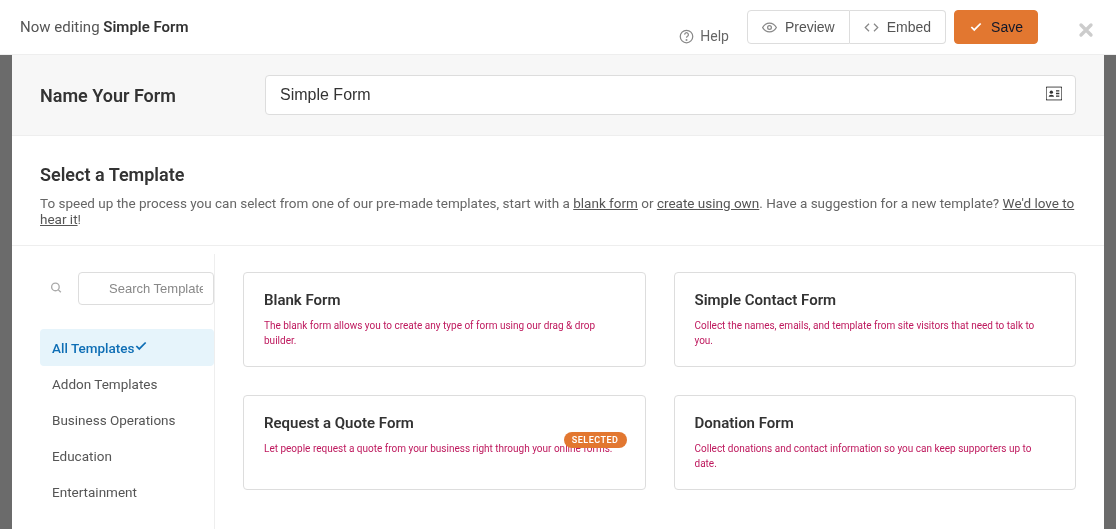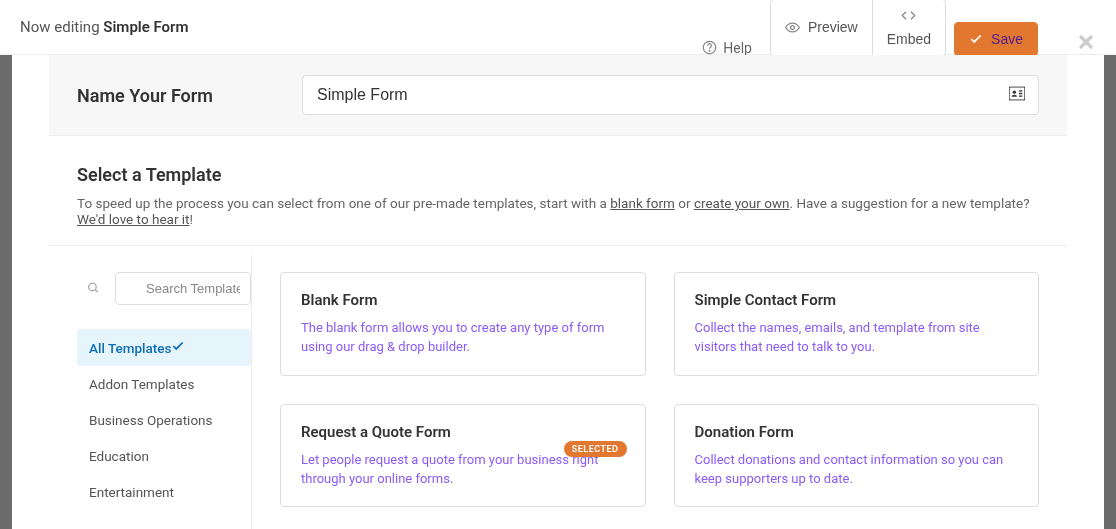--- a/index.html
+++ b/index.html
@@ -8,26 +8,26 @@
     
     
     .topbar { display: flex; align-items: center; height: 55px; padding: 0 20px; border-bottom: 1px solid #eee; }
     .topbar-title { font-size: 15px; color: #555; }
     .topbar-title .bold { font-weight: 600; color: #333; }
     .topbar-actions { margin-left: auto; display: flex; align-items: flex-end; gap: 8px; }
     .help-link { display: flex; align-items: center; gap: 6px; color: #666; font-size: 14px; padding: 0 10px; cursor: pointer; }
     .btn { display: inline-flex; align-items: center; gap: 8px; padding: 8px 14px; border: 1px solid #ddd; background: #fff; color: #555; font-size: 14px; border-radius: 4px; cursor: pointer; }
     .btn-group { display: flex; }
     .btn-group .btn:first-child { border-radius: 4px 0 0 4px; }
-    .btn-group .btn:last-child { border-radius: 0 4px 4px 0; border-left: none; flex-direction: column; }
-    .btn-primary { background: #e27730; border-color: #e27730; color: #4c1d95; font-weight: 500; }
+    .btn-group .btn:last-child { border-radius: 0 4px 4px 0; border-left: none; }
+    .btn-primary { background: #e27730; border-color: #e27730; color: #0f172a; font-weight: 500; }
     .close-x { color: #ccc; margin-left: 30px; cursor: pointer; }
     
     
-    .page-body { display: flex; height: calc(100% - 55px); gap: 37px; }
+    .page-body { display: flex; height: calc(100% - 55px); }
     .strip-left, .strip-right { width: 12px; background: #6b6b6b; flex-shrink: 0; }
     .main { flex: 1; overflow: hidden; background: #fff; display: flex; flex-direction: column; }
     
     
     .name-section { display: flex; align-items: center; padding: 20px 28px; background: #f7f7f7; border-bottom: 1px solid #eee; }
     .name-label { font-size: 18px; font-weight: 600; color: #333; width: 225px; }
     .name-input-wrap { flex: 1; position: relative; }
     .name-input { width: 100%; padding: 10px 44px 10px 14px; font-size: 16px; border: 1px solid #ddd; border-radius: 4px; background: #fff; color: #333; }
     .name-input-icon { position: absolute; right: 14px; top: 50%; transform: translateY(-50%); color: #333; }
     
@@ -45,21 +45,21 @@
     .search-input::placeholder { color: #888; }
     .search-icon { position: absolute; left: 10px; top: 50%; transform: translateY(-50%); color: #999; }
     .cat-list { list-style: none; }
     .cat-item { padding: 10px 12px; font-size: 13.5px; color: #555; cursor: pointer; border-radius: 4px; display: flex; align-items: center; justify-content: flex-start; }
     .cat-item.active { background: #e6f4fb; color: #0e6eb5; font-weight: 500; }
     .cat-check { color: #0e6eb5; }
     
     .templates-grid { flex: 1; display: grid; grid-template-columns: 1fr 1fr; gap: 28px; padding: 18px 0 0 28px; align-content: start; }
     .tpl-card { border: 1px solid #ddd; border-radius: 4px; padding: 18px 20px; position: relative; cursor: pointer; background: #fff; }
     .tpl-card h3 { font-size: 15px; font-weight: 600; color: #333; margin-bottom: 10px; }
-    .tpl-card p { font-size: 13px; color: #8b5cf6; line-height: 1.45; }
+    .tpl-card p { font-size: 10px; color: #be185d; line-height: 1.45; }
     .tpl-badge { position: absolute; top: 36px; right: 18px; background: #e27730; color: #fff; font-size: 9px; font-weight: 600; letter-spacing: 0.5px; padding: 3px 8px; border-radius: 10px; }
   </style>
 </head>
 <body>
 
 <div class="outer">
 
   <div class="topbar">
     <div class="topbar-title">
       <span>Now editing </span><span class="bold">Simple Form</span>
@@ -121,21 +121,21 @@
                 <line x1="15" y1="10" x2="20" y2="10" stroke="#333" stroke-width="2"></line>
                 <line x1="15" y1="14" x2="20" y2="14" stroke="#333" stroke-width="2"></line>
               </svg>
           </span>
         </div>
       </div>
 
       <div class="template-header">
         <h2>Select a Template</h2>
         <p>
-          <span>To speed up the process you can select from one of our pre-made templates, start with a </span><a class="link">blank form</a><span> or </span><a class="link">create your own</a><span>. Have a suggestion for a new template? </span><a class="link">We'd love to hear it</a><span>!</span>
+          <span>To speed up the process you can select from one of our pre-made templates, start with a </span><a class="link">blank form</a><span> or </span><a class="link">create using own</a><span>. Have a suggestion for a new template? </span><a class="link">We'd love to hear it</a><span>!</span>
         </p>
       </div>
 
       <div class="content">
 
         <div class="sidebar">
           <div class="search-wrap">
             <span class="search-icon">
               <svg width="13" height="13" viewBox="0 0 24 24" fill="none" stroke="#aaa" stroke-width="2.5">
                   <circle cx="10" cy="10" r="7"></circle>

